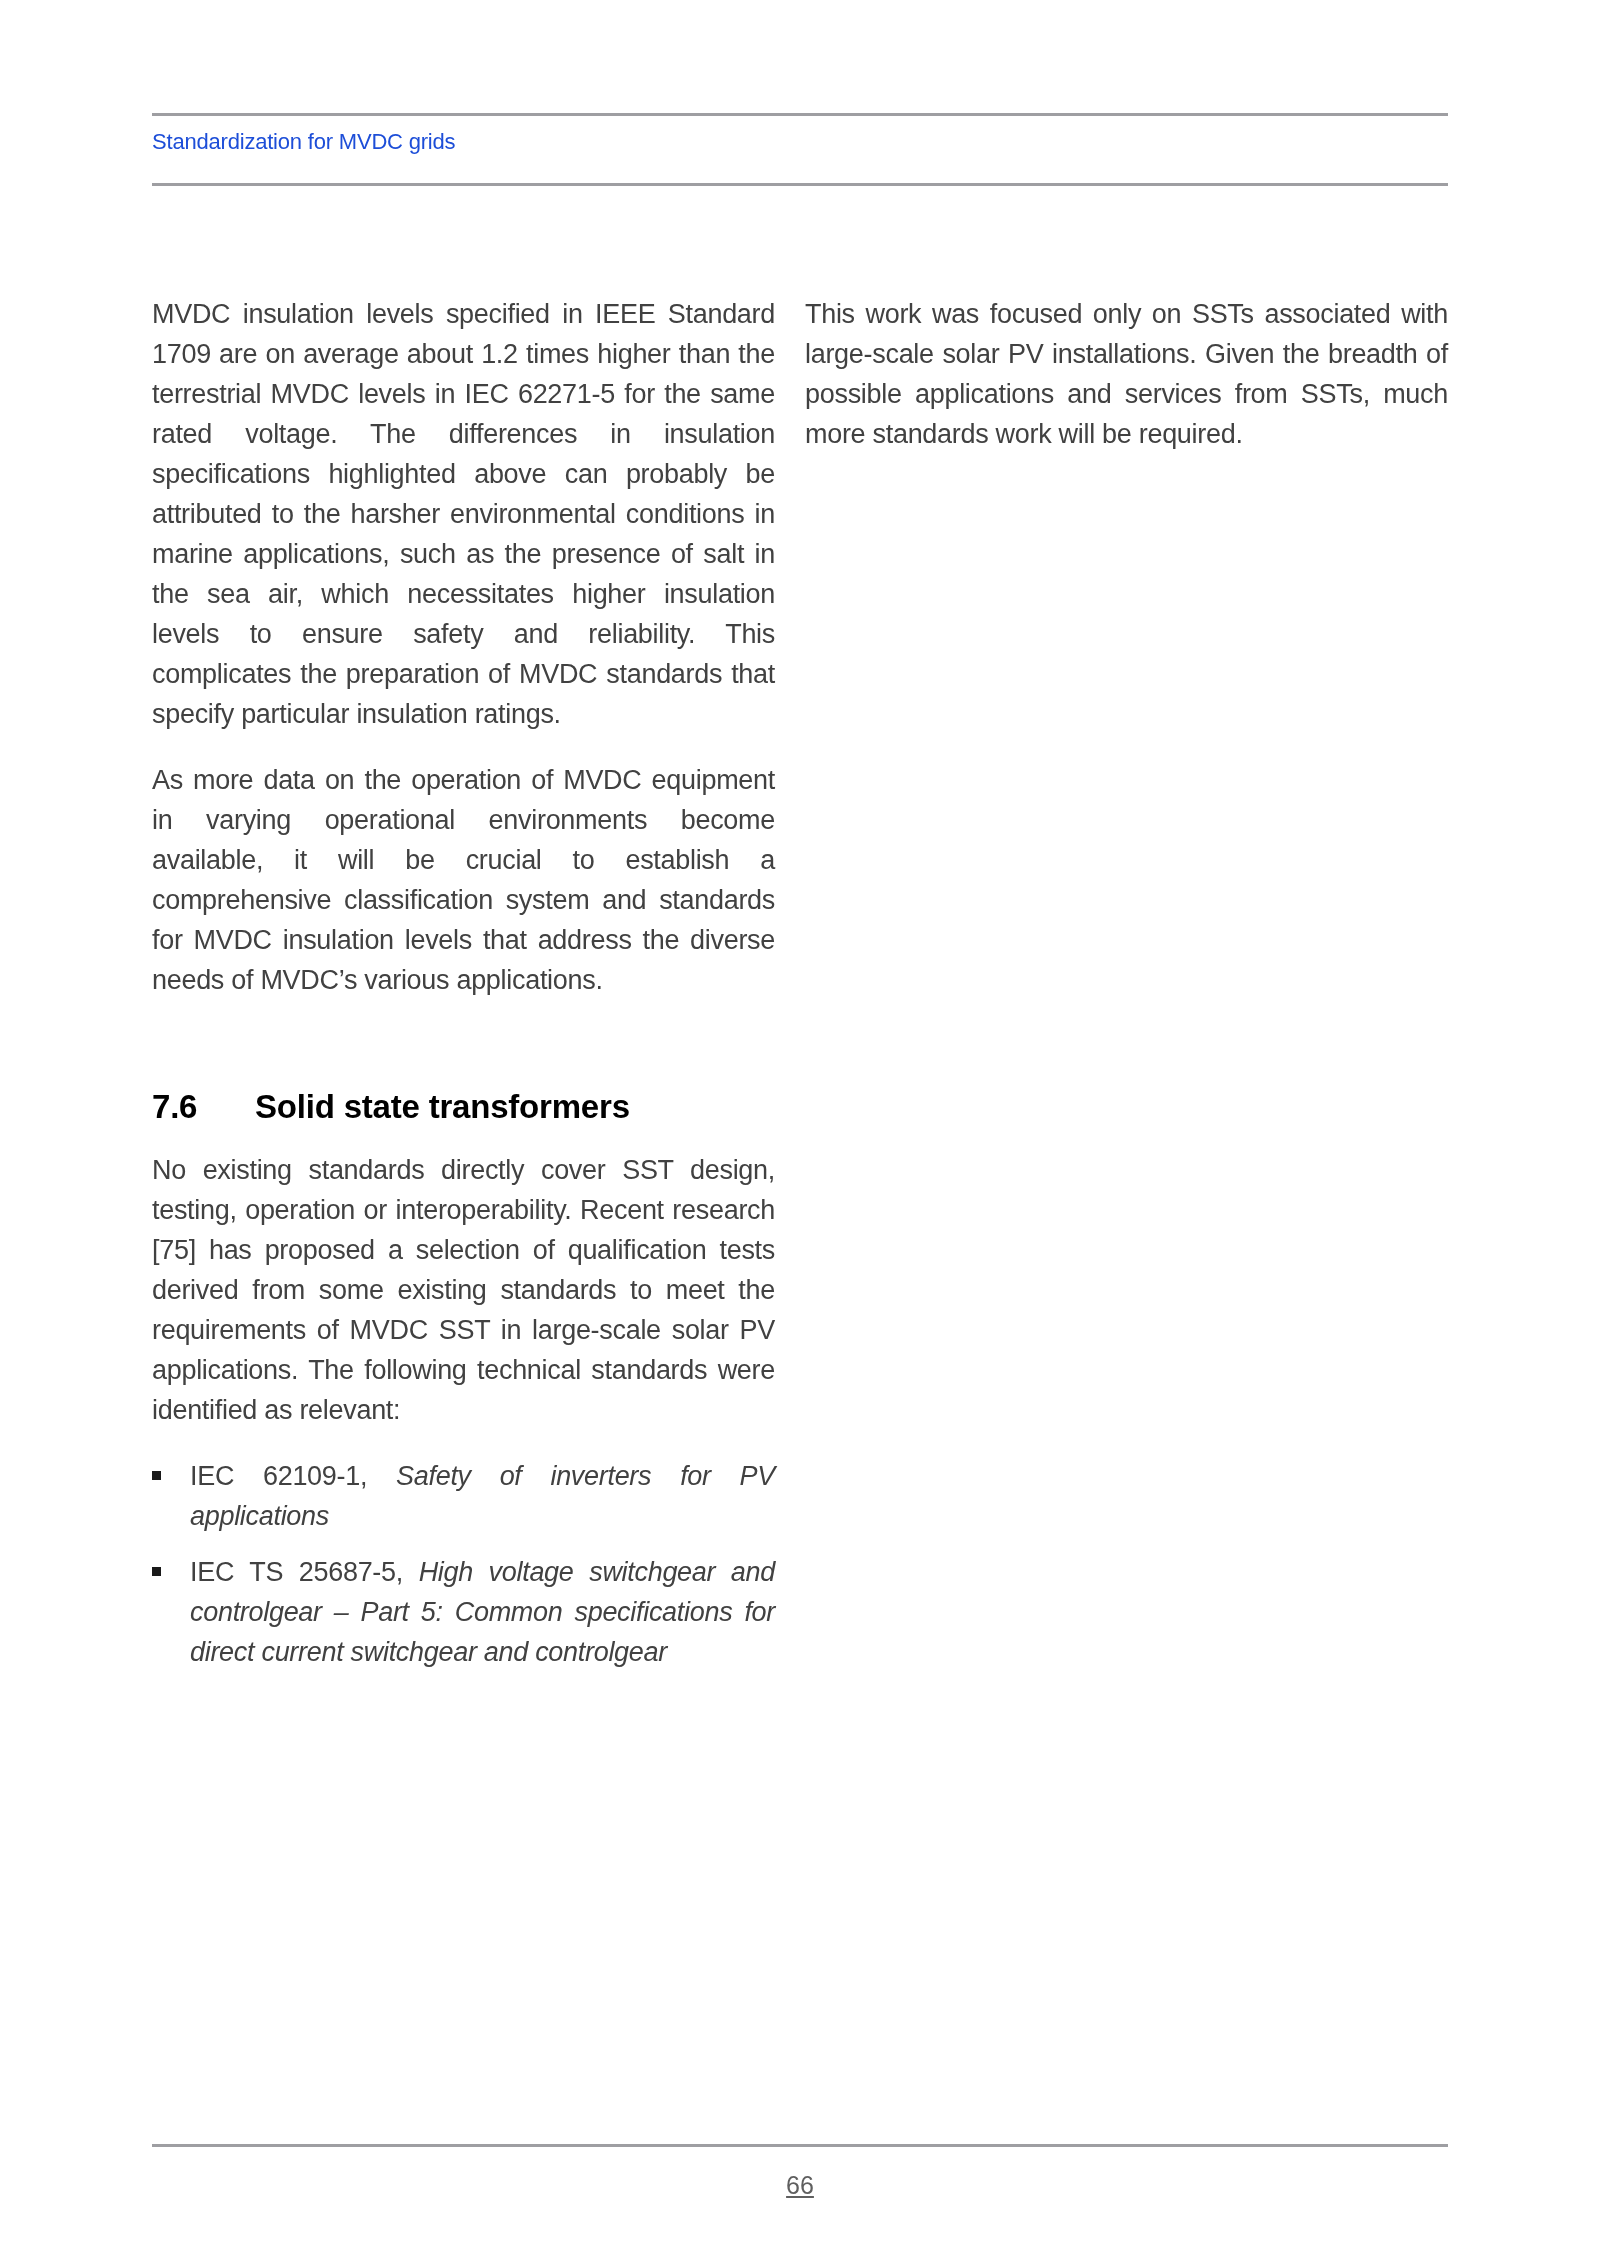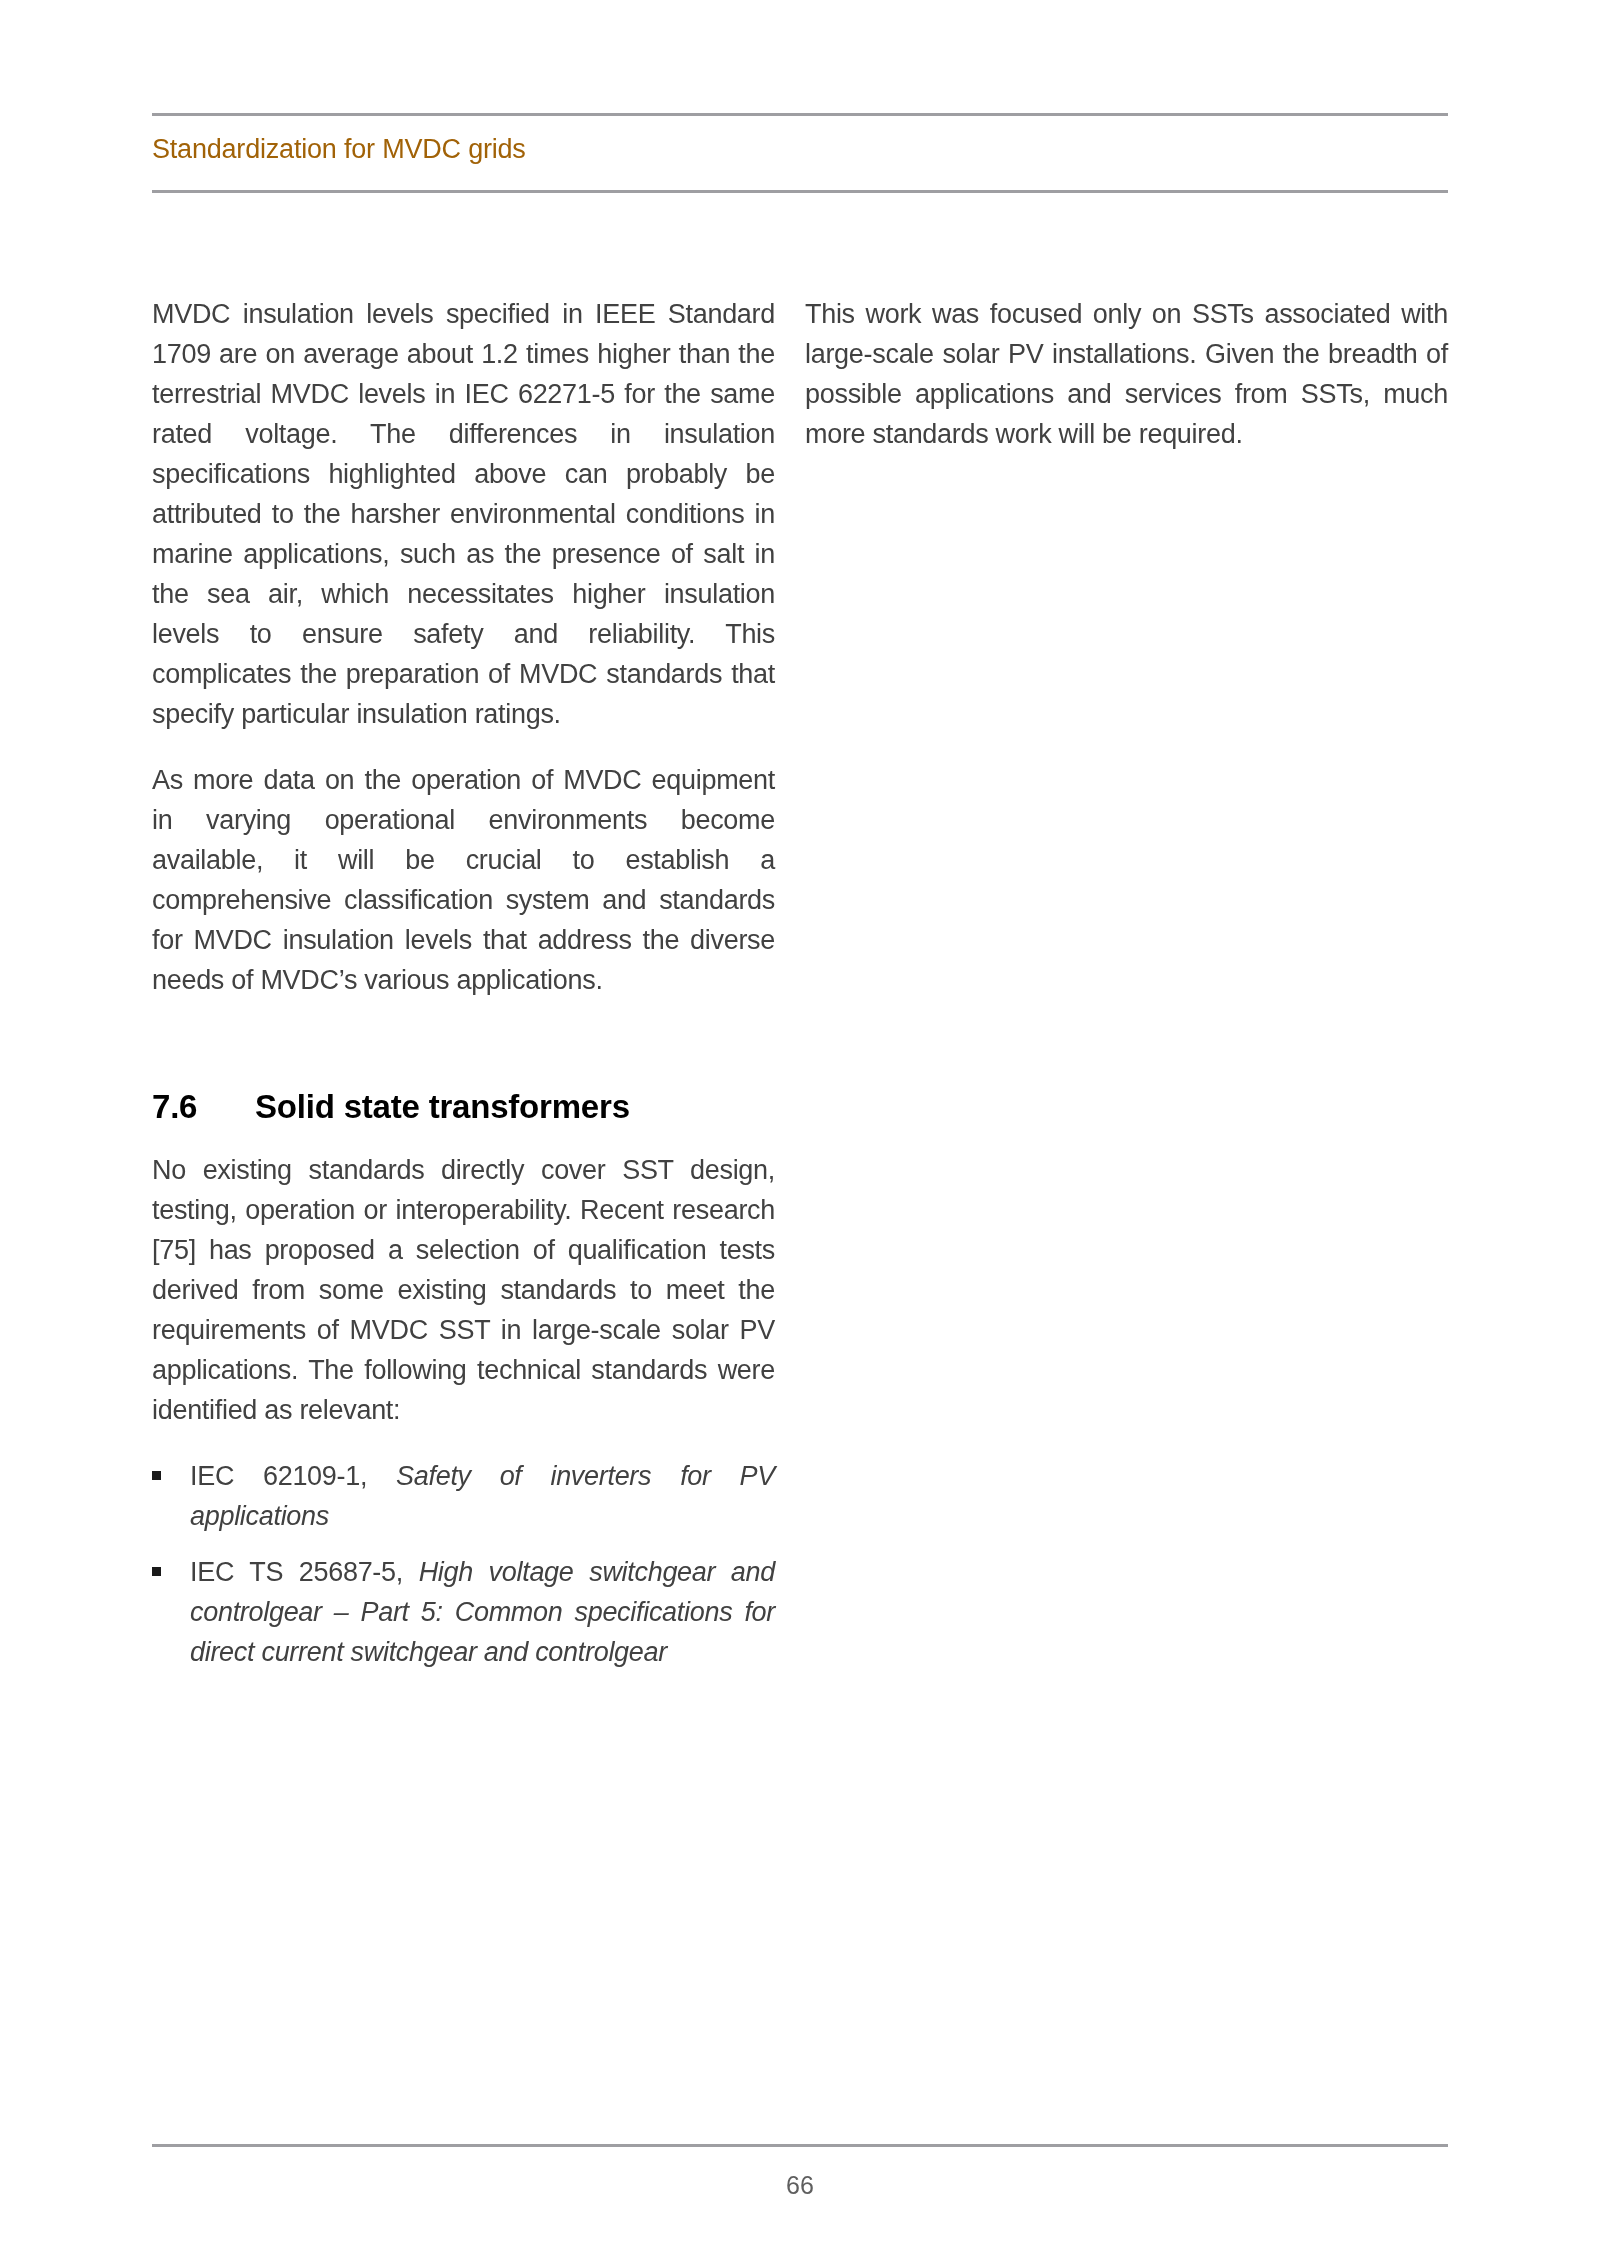--- a/index.html
+++ b/index.html
@@ -17,24 +17,24 @@
     background: #9e9ea2;
   }
   
   .running-header {
     position: absolute;
     left: 152px;
     right: 152px;
     top: 113px;
   }
   .running-title {
-    font-size: 27px;
+    font-size: 22px;
     line-height: 34px;
-    color: #a16207;
-    padding: 16px 0 24px;
+    color: #1d4ed8;
+    padding: 9px 0 24px;
     letter-spacing: -0.2px;
   }
   
   .body-columns {
     position: absolute;
     left: 152px;
     right: 152px;
     top: 294px;
     display: flex;
     gap: 30px;
@@ -92,20 +92,21 @@
     position: absolute;
     left: 152px;
     right: 152px;
     top: 2144px;
   }
   .page-number {
     margin-top: 24px;
     text-align: center;
     font-size: 25px;
     color: #5f5f5f;
+    text-decoration: underline;
   }
 </style>
 </head>
 <body>
 
 <div class="page">
 
   <header class="running-header">
     <div class="rule"></div>
     <div class="running-title">Standardization for MVDC grids</div>

